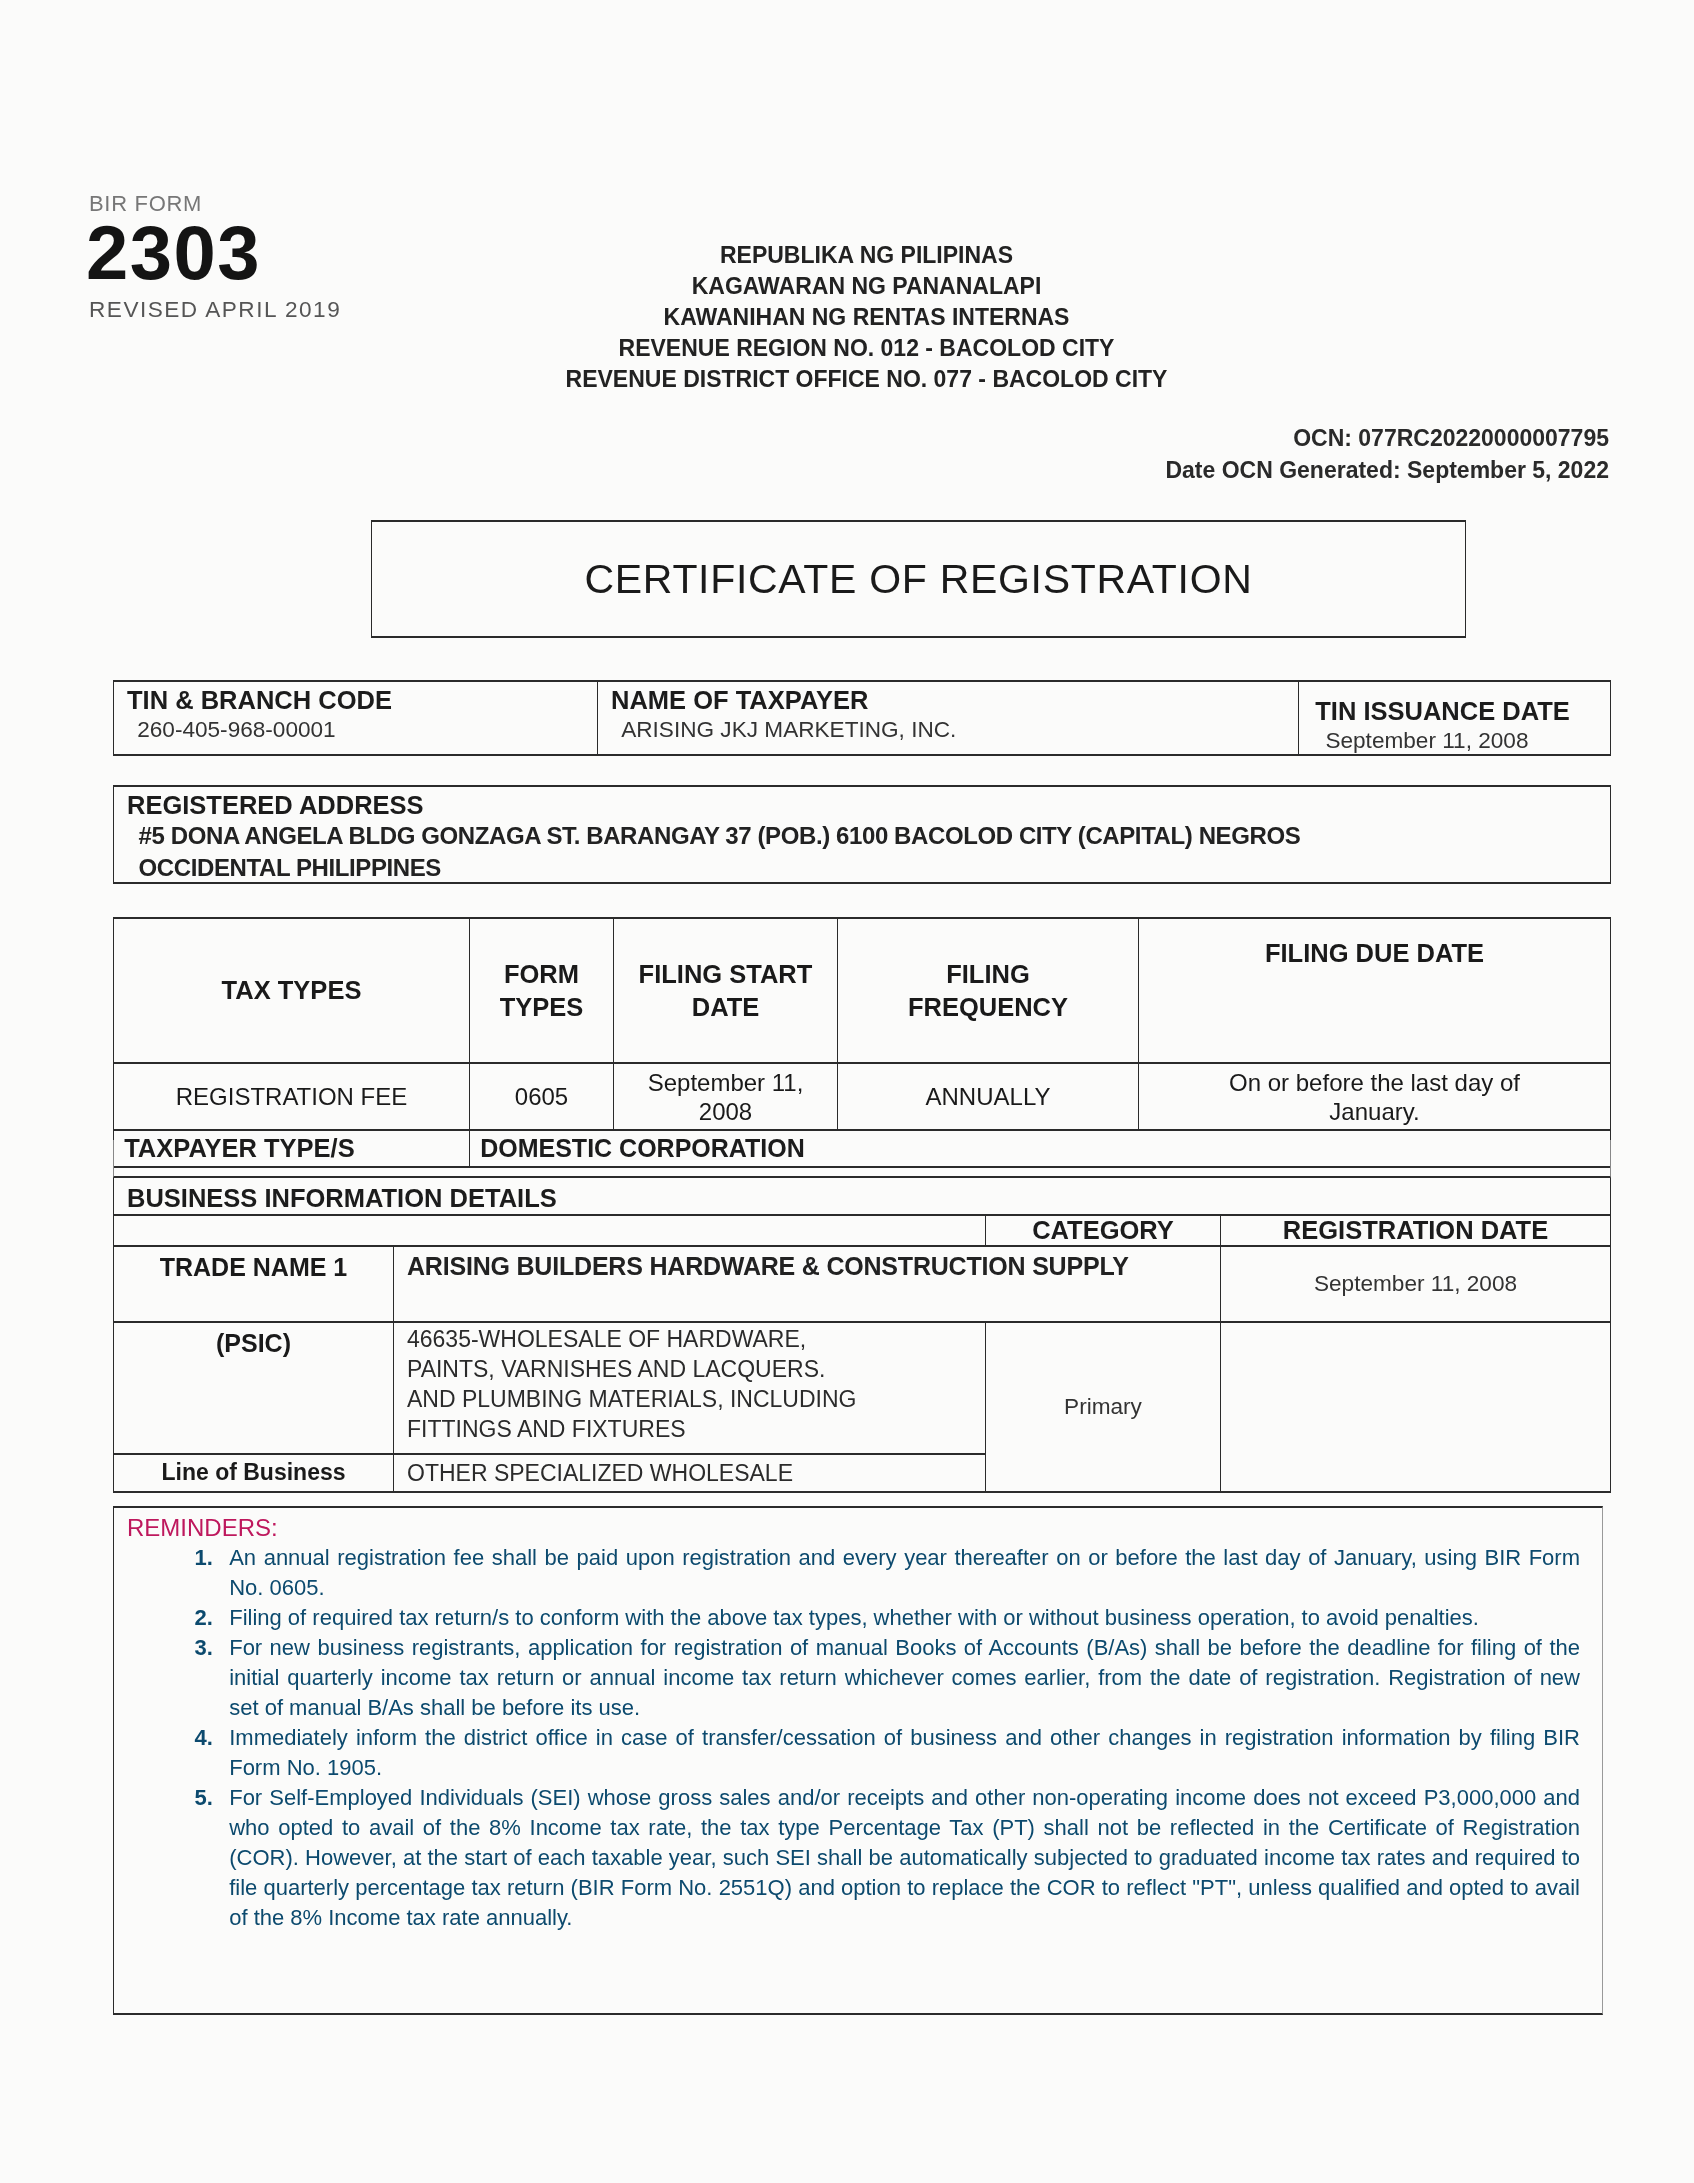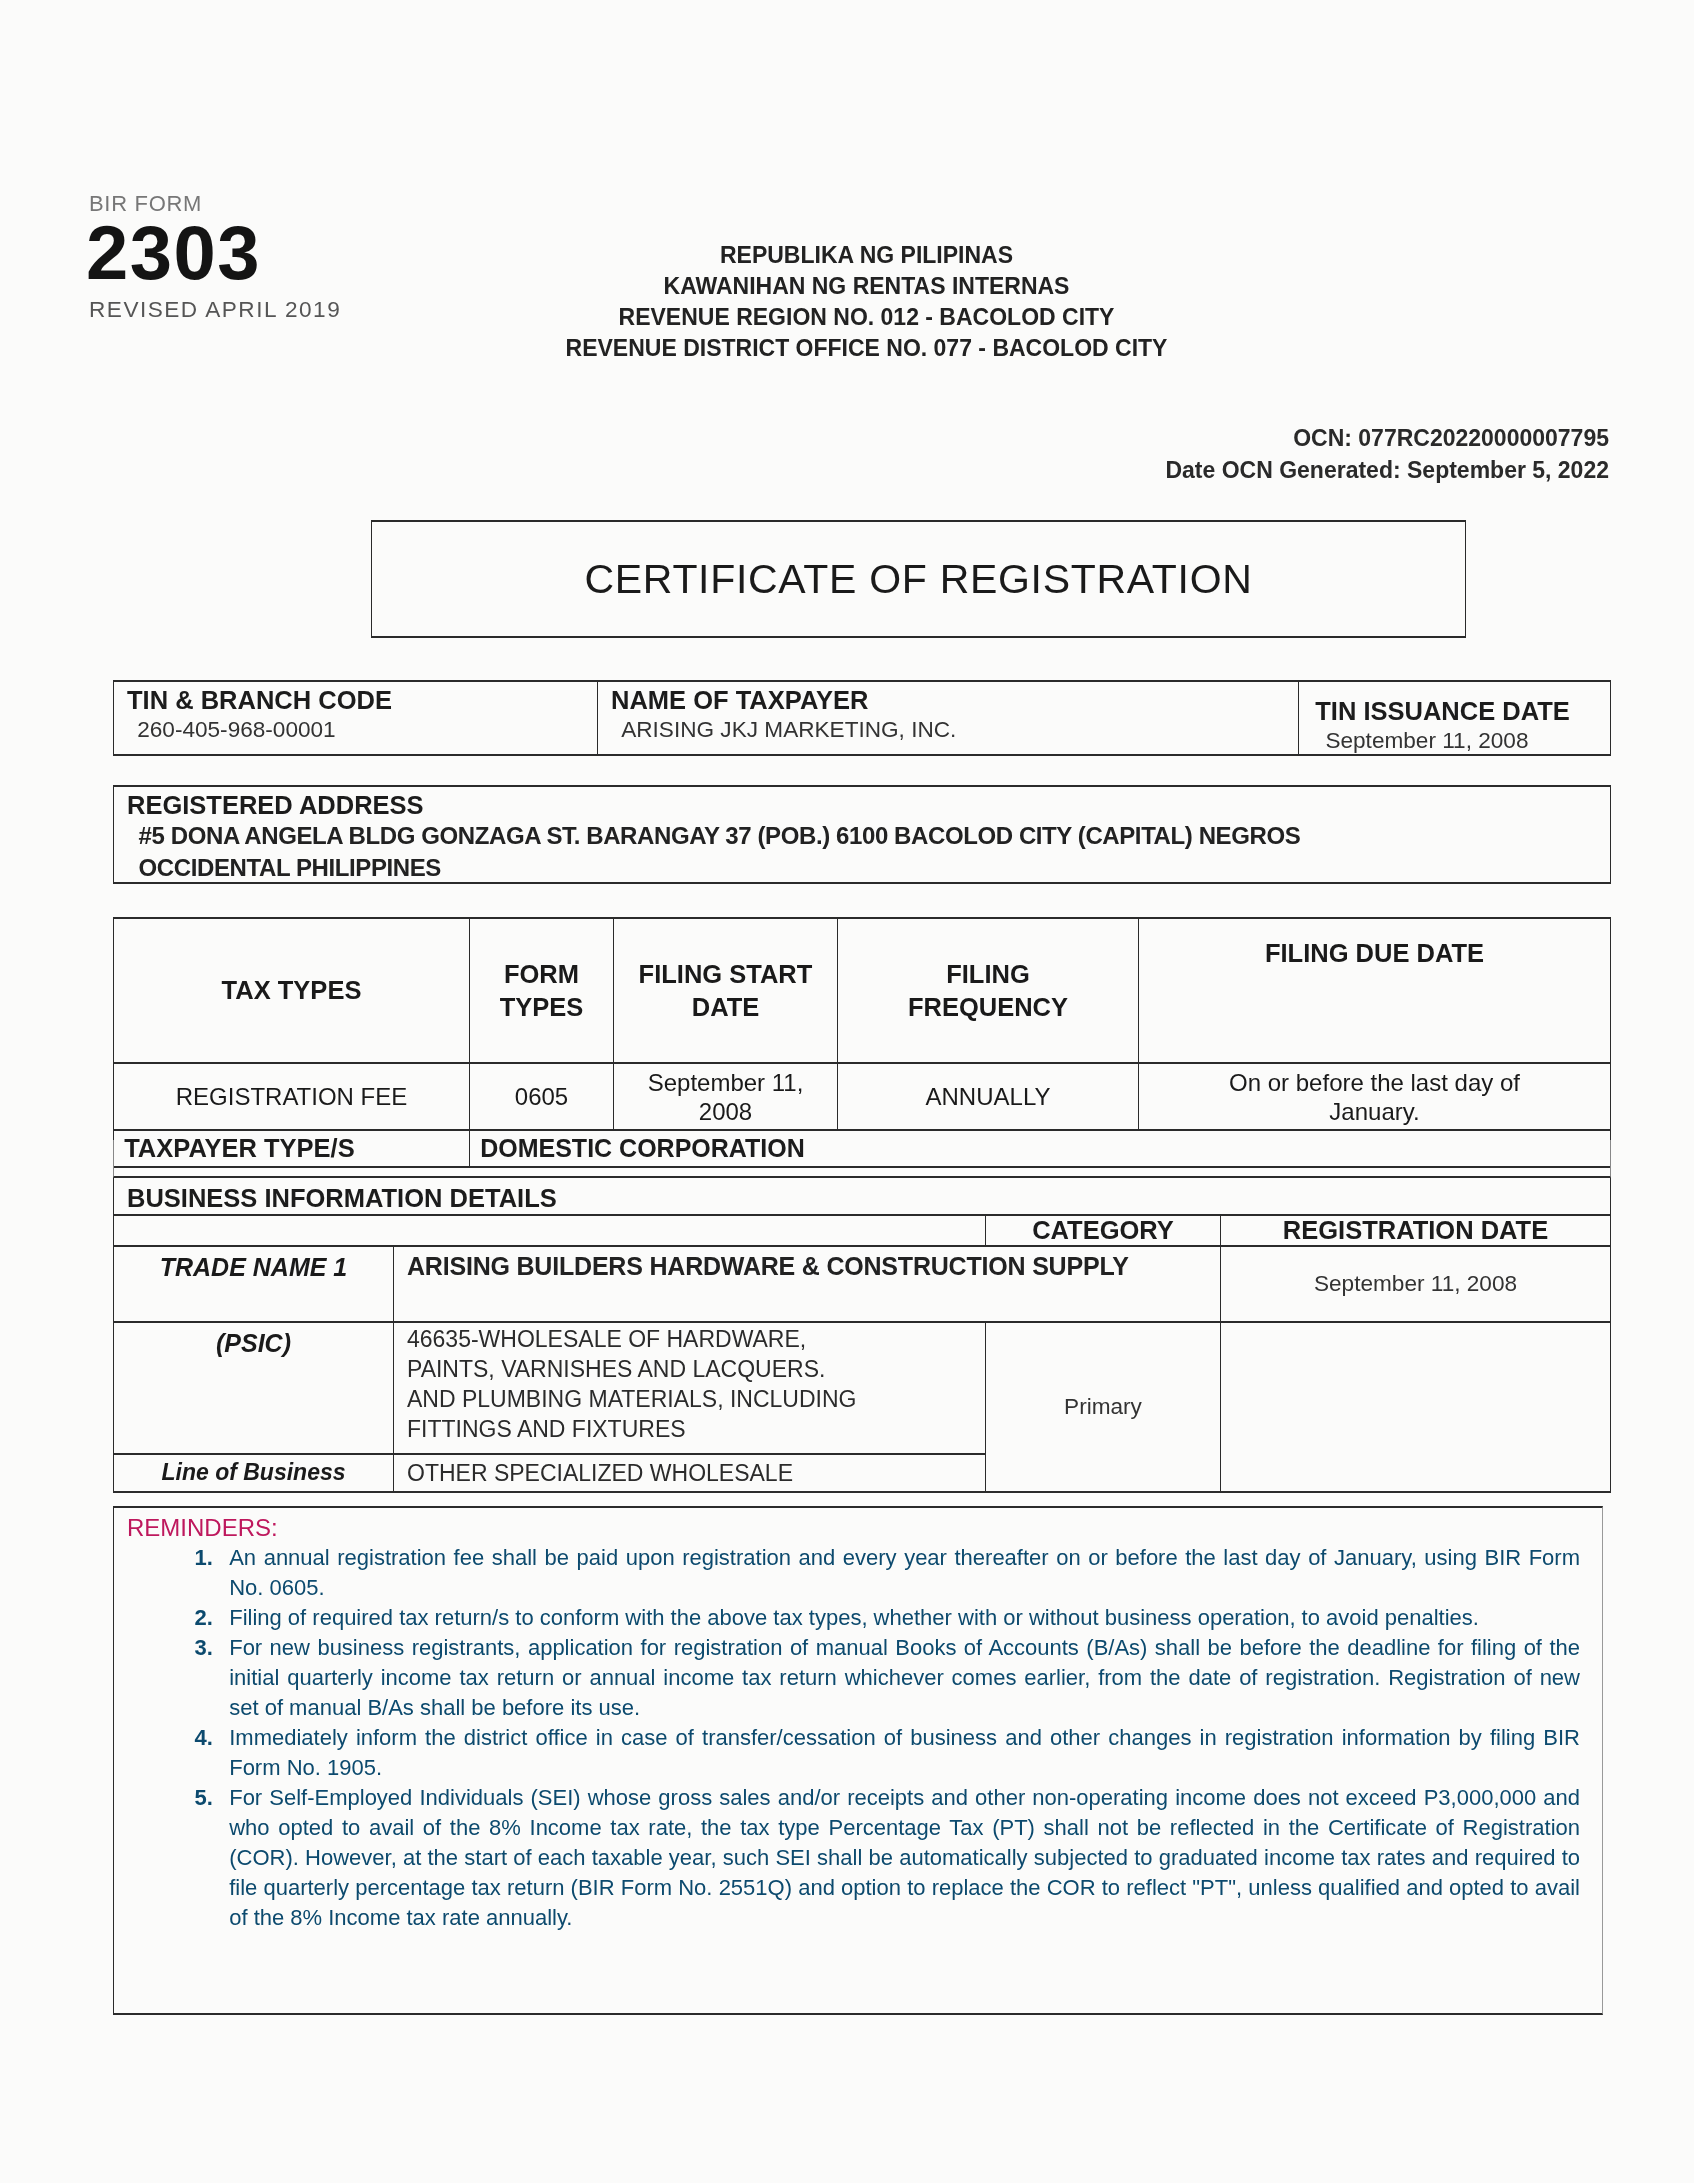--- a/index.html
+++ b/index.html
@@ -76,21 +76,21 @@
   #t-tax th.w5 { vertical-align: top; padding-top: 18px; }
   #t-tax .tp td { height: 35px; text-align: left; vertical-align: middle; padding-left: 10.2px; border-bottom-width: 2.2px; }
 
   #gap-row { left: 113px; top: 1140px; width: 1498px; height: 38px; box-sizing: border-box; border-left: 1.5px solid #888; border-right: 1.5px solid #888; border-bottom: 2.2px solid #2b2b2b; }
 
   
   #biz-title { left: 113px; top: 1178px; width: 1498px; height: 36px; box-sizing: border-box; border-left: 1.5px solid #2b2b2b; border-right: 1.5px solid #2b2b2b; padding: 5.8px 13px 0; }
 
   #t-biz { left: 113px; top: 1214px; width: 1498px; }
   #t-biz td { border-top-width: 2.2px; border-bottom-width: 2.2px; }
-  #t-biz .b1 { width: 279px; font-style: italic; }
+  #t-biz .b1 { width: 279px; }
   #t-biz .b2 { width: 565px; }
   #t-biz .b3 { width: 234px; }
   #t-biz .hrow td { height: 29px; vertical-align: middle; }
   #t-biz .trade td { height: 65px; }
   #t-biz .psic td { height: 124px; }
   #t-biz .lob td { height: 33px; vertical-align: middle; }
   .lbl-c { text-align: center; font-weight: bold; font-size: 25px; padding-top: 5.8px; }
   .biz-val { font-weight: bold; font-size: 25px; line-height: 31px; padding: 4.4px 13px; letter-spacing: -0.2px; color: #222; }
   .biz-val-light { font-size: 23px; line-height: 30px; padding: 1.5px 13px; color: #2b2b2b; }
 
@@ -107,20 +107,21 @@
 </style>
 </head>
 <body>
 
 <div class="abs" id="form-label">BIR FORM</div>
 <div class="abs" id="form-number">2303</div>
 <div class="abs" id="form-revised">REVISED  APRIL 2019</div>
 
 <div class="abs" id="agency-header">
   <div>REPUBLIKA NG PILIPINAS</div>
+  <div>KAGAWARAN NG PANANALAPI</div>
   <div>KAWANIHAN NG RENTAS INTERNAS</div>
   <div>REVENUE REGION NO. 012 - BACOLOD CITY</div>
   <div>REVENUE DISTRICT OFFICE NO. 077 - BACOLOD CITY</div>
 </div>
 
 <div class="abs" id="ocn-block">
   <div>OCN: 077RC20220000007795</div>
   <div>Date OCN Generated: September 5, 2022</div>
 </div>
 

